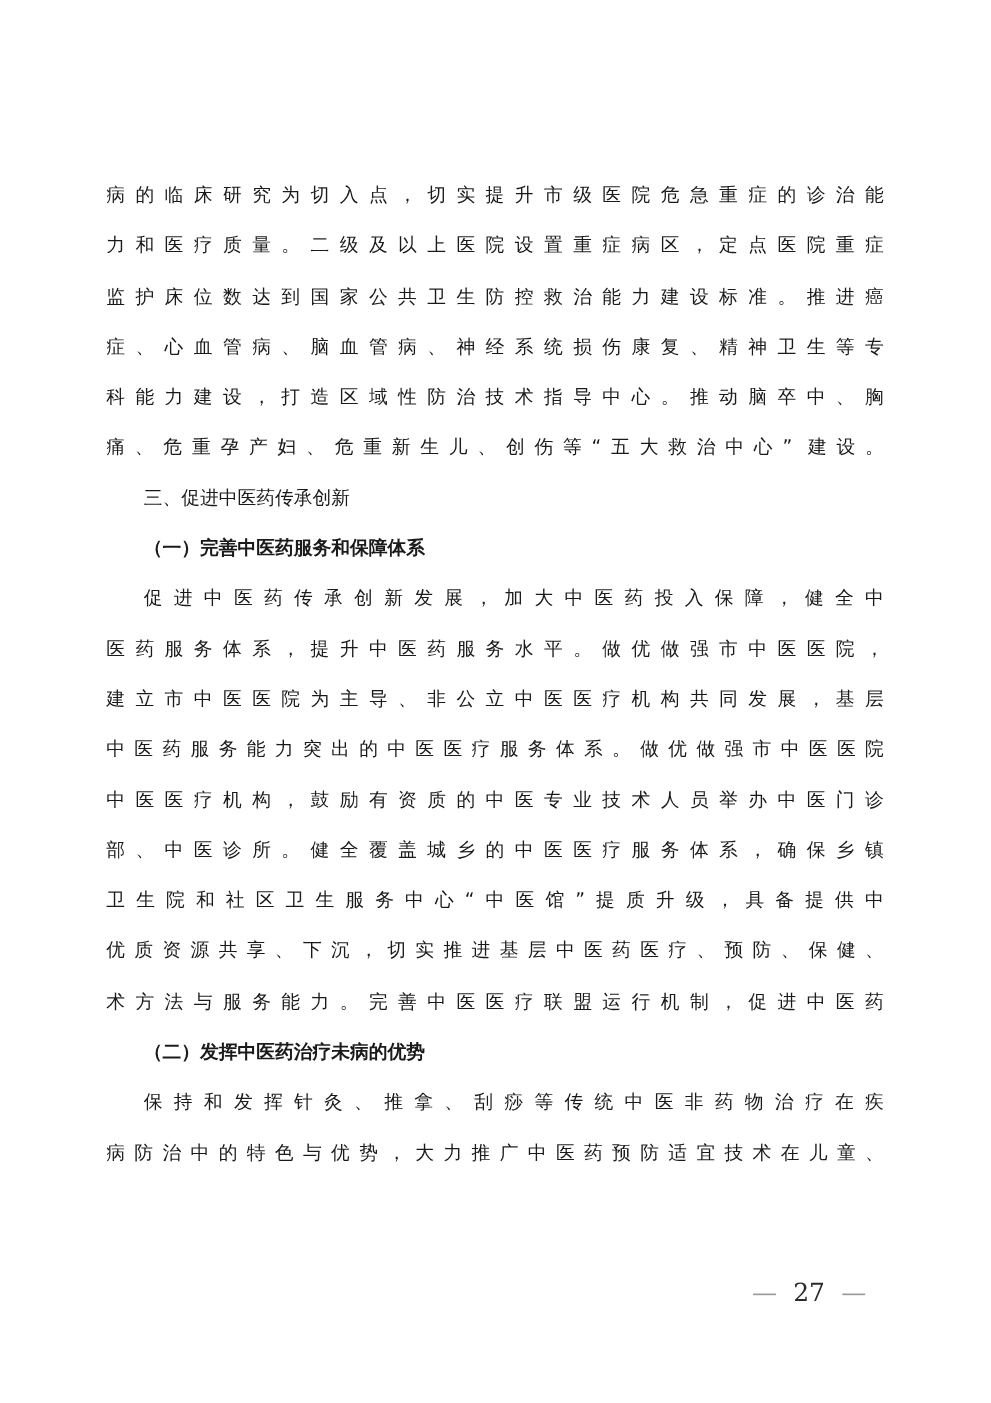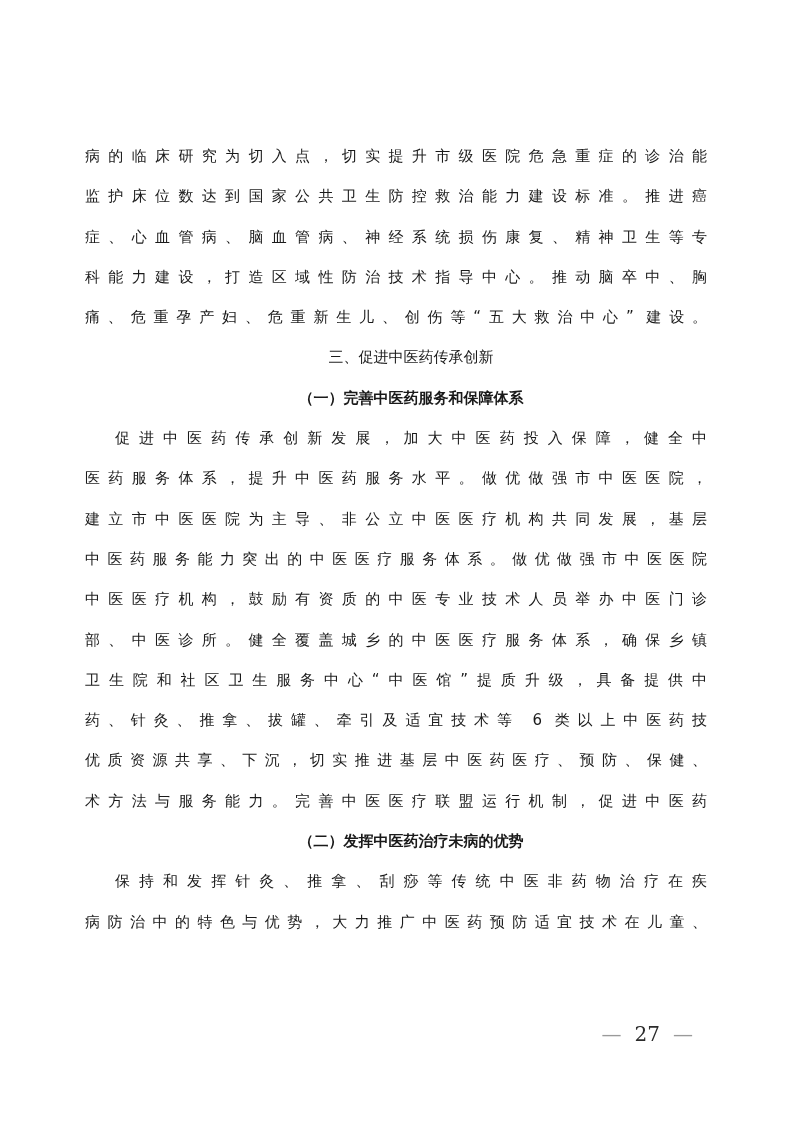--- a/index.html
+++ b/index.html
@@ -30,21 +30,20 @@
     white-space: normal;
     overflow: visible;
   }
   .line.justify {
     text-align: justify;
     text-align-last: justify;
     text-justify: inter-character;
   }
   .line.indent {
     text-indent: 2em;
-    text-align: center;
   }
   .line.sub-heading {
     font-weight: 700;
   }
   .line.section-heading {
     font-weight: 400;
   }
   .footer {
     position: absolute;
     top: 1020px;
@@ -65,34 +64,34 @@
   }
 </style>
 </head>
 <body>
 
 <div class="page">
 
   <div class="text-block">
 
   <div class="line body justify">病的临床研究为切入点，切实提升市级医院危急重症的诊治能</div>
+      <div class="line body justify">力和医疗质量。二级及以上医院设置重症病区，定点医院重症</div>
       <div class="line body justify">监护床位数达到国家公共卫生防控救治能力建设标准。推进癌</div>
       <div class="line body justify">症、心血管病、脑血管病、神经系统损伤康复、精神卫生等专</div>
       <div class="line body justify">科能力建设，打造区域性防治技术指导中心。推动脑卒中、胸</div>
       <div class="line body justify">痛、危重孕产妇、危重新生儿、创伤等“五大救治中心” 建设。</div>
       <div class="line section-heading indent">三、促进中医药传承创新</div>
       <div class="line sub-heading indent">（一）完善中医药服务和保障体系</div>
       <div class="line body indent justify">促进中医药传承创新发展，加大中医药投入保障，健全中</div>
       <div class="line body justify">医药服务体系，提升中医药服务水平。做优做强市中医医院，</div>
       <div class="line body justify">建立市中医医院为主导、非公立中医医疗机构共同发展，基层</div>
       <div class="line body justify">中医药服务能力突出的中医医疗服务体系。做优做强市中医医院</div>
       <div class="line body justify">中医医疗机构，鼓励有资质的中医专业技术人员举办中医门诊</div>
       <div class="line body justify">部、中医诊所。健全覆盖城乡的中医医疗服务体系，确保乡镇</div>
       <div class="line body justify">卫生院和社区卫生服务中心“中医馆”提质升级，具备提供中</div>
-      <div class="line body justify">药、针灸、推拿、拔罐、牵引及适宜技术等 6 类以上中医药技</div>
       <div class="line body justify">优质资源共享、下沉，切实推进基层中医药医疗、预防、保健、</div>
       <div class="line body justify">术方法与服务能力。完善中医医疗联盟运行机制，促进中医药</div>
       <div class="line sub-heading indent">（二）发挥中医药治疗未病的优势</div>
       <div class="line body indent justify">保持和发挥针灸、推拿、刮痧等传统中医非药物治疗在疾</div>
       <div class="line body justify">病防治中的特色与优势，大力推广中医药预防适宜技术在儿童、</div>
     </div>
 
   <div class="footer">
     <span class="dash">—</span><span class="num">27</span><span class="dash">—</span>
   </div>

